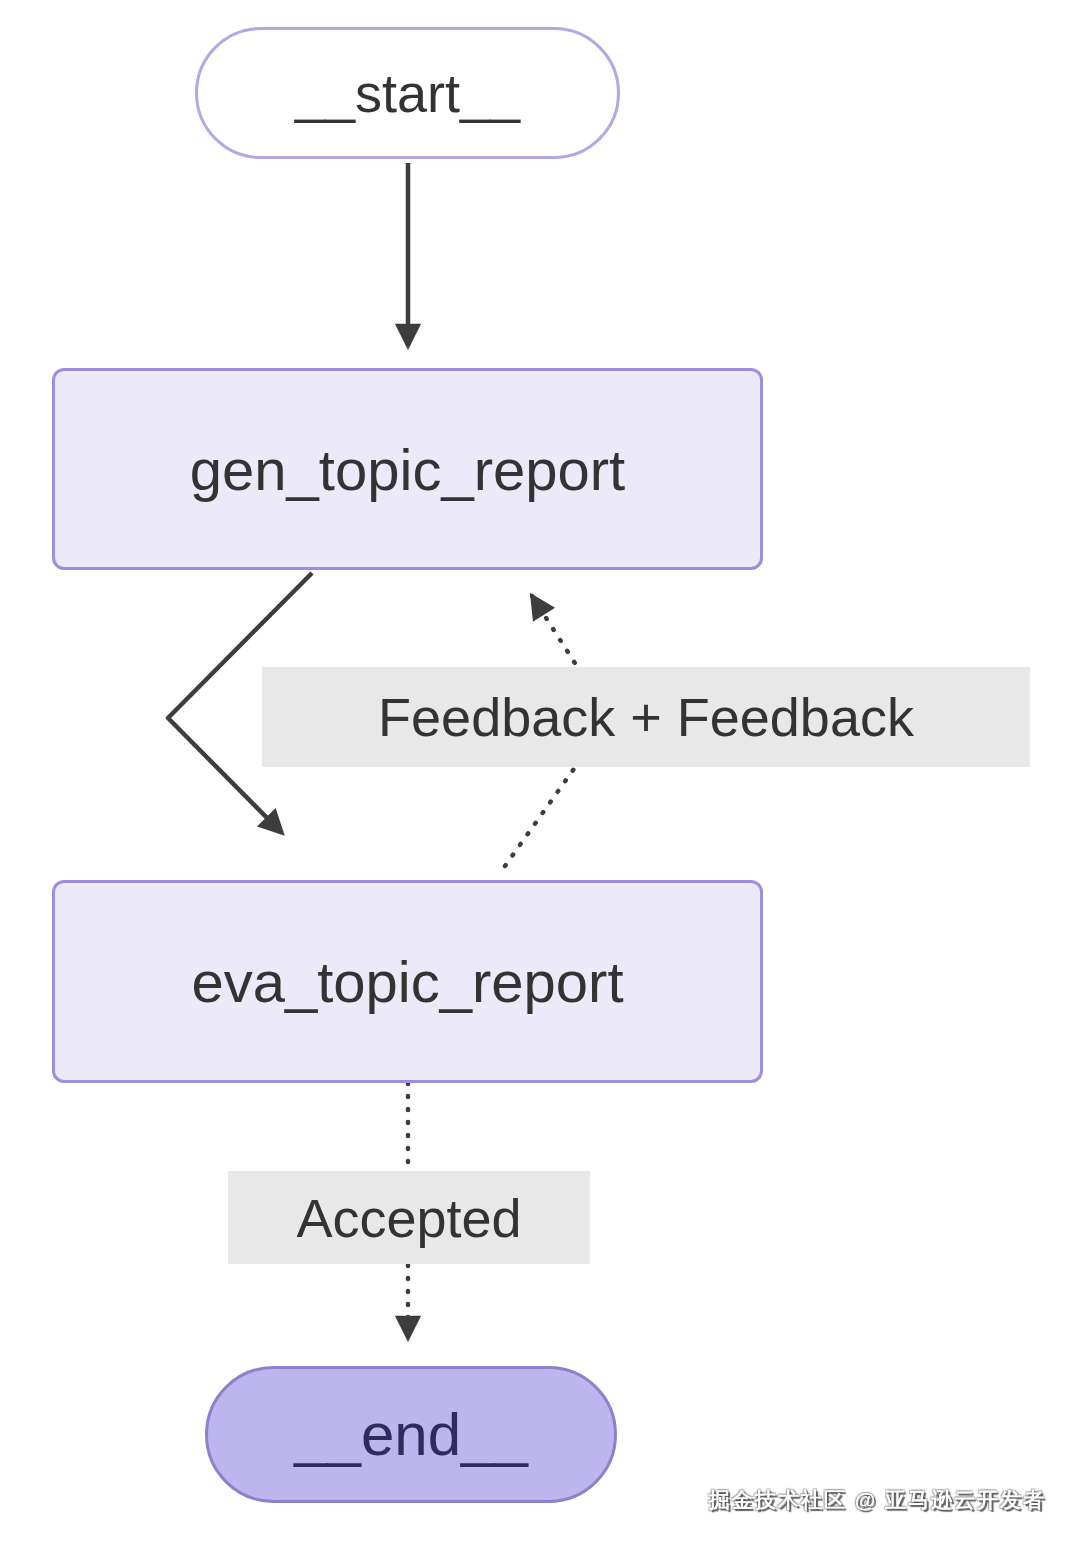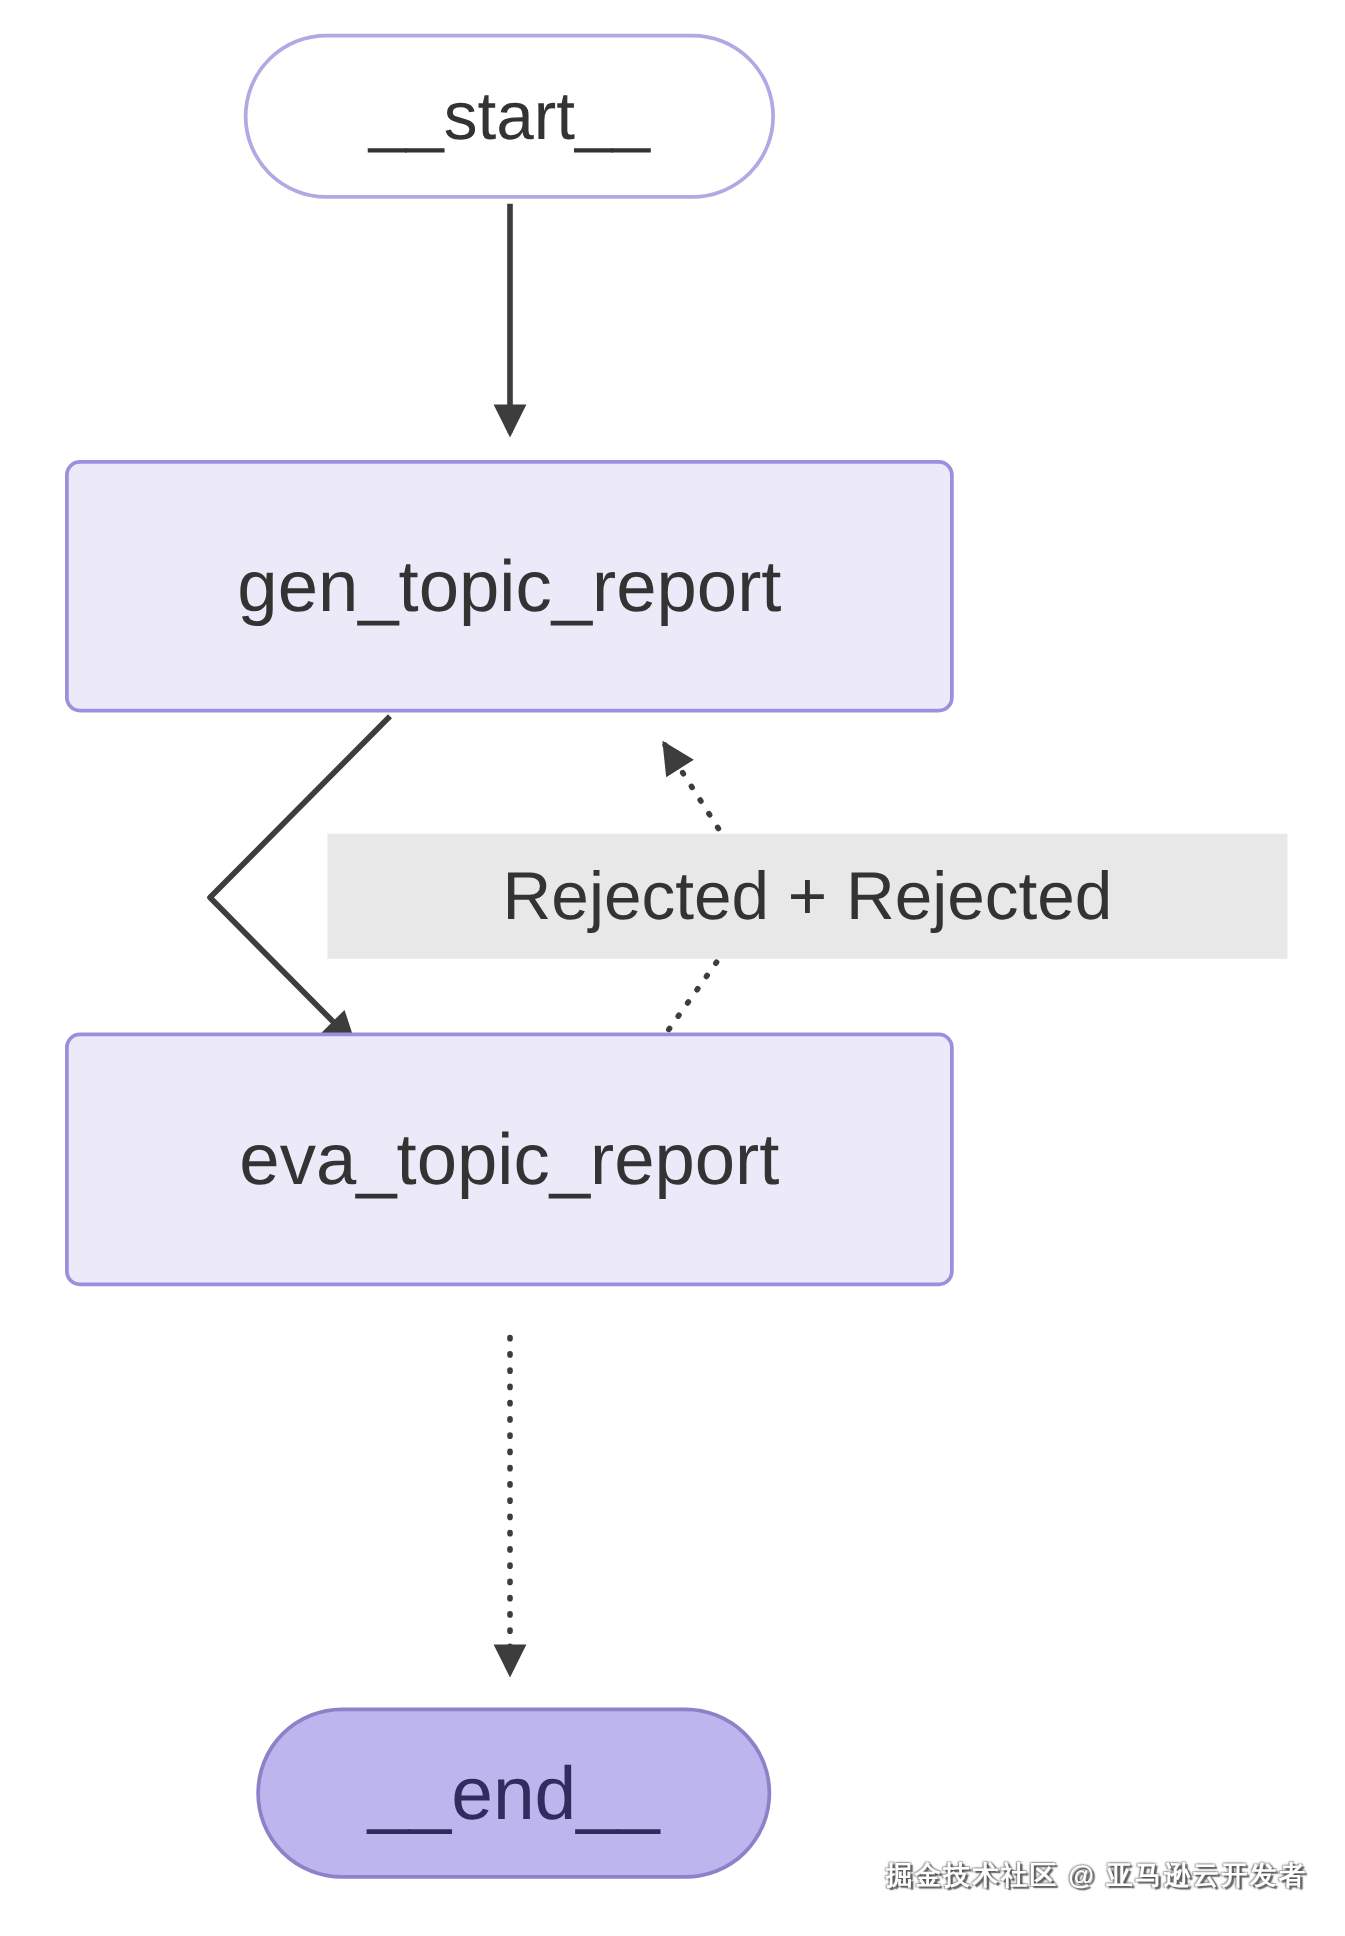--- a/index.html
+++ b/index.html
@@ -56,21 +56,21 @@
   }
   .node-rect {
     left: 52px;
     width: 711px; height: 202px;
     background: var(--node-fill);
     border: 3px solid var(--node-border);
     border-radius: 12px;
     font-size: 58px;
   }
   .node-gen { top: 368px; }
-  .node-eva { top: 826px; height: 203px; }
+  .node-eva { top: 880px; height: 203px; }
   .node-end {
     left: 205px; top: 1366px;
     width: 412px; height: 137px;
     background: var(--end-fill);
     border: 3px solid var(--end-border);
     color: var(--end-text);
     font-size: 60px;
     font-weight: 500;
   }
   .edge-label {
@@ -126,22 +126,23 @@
 
     <path d="M 505 866 L 610 718 L 532 596" fill="none" stroke="#3D3D3D" stroke-width="4.5" stroke-dasharray="1 12" stroke-linecap="round" stroke-linejoin="round" marker-end="url(#arrowhead)"></path>
 
     <path d="M 408 1070 L 408 1338" fill="none" stroke="#3D3D3D" stroke-width="4.5" stroke-dasharray="1 12" stroke-linecap="round" marker-end="url(#arrowhead)"></path>
   </svg>
 
   <div class="node pill node-start">__start__</div>
 
   <div class="node node-rect node-gen">gen_topic_report</div>
 
-  <div class="edge-label label-rejected">Rejected + Rejected</div>
+  <div class="edge-label label-rejected">Feedback + Feedback</div>
 
   <div class="node node-rect node-eva">eva_topic_report</div>
 
+  <div class="edge-label label-accepted">Accepted</div>
 
   <div class="node pill node-end">__end__</div>
 
   <div class="watermark">掘金技术社区 @ 亚马逊云开发者</div>
 
 </div>
 
 </body></html>

